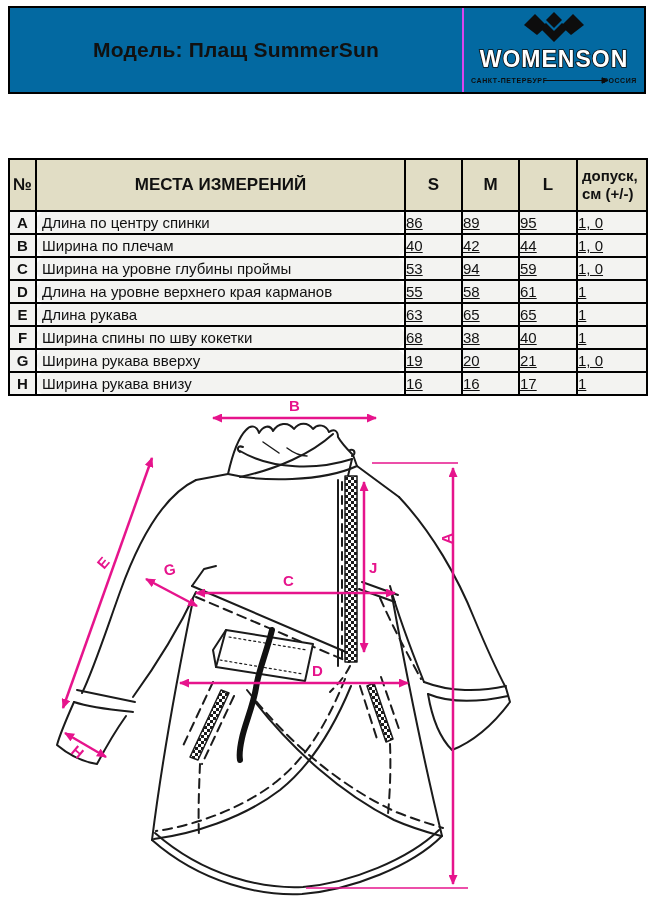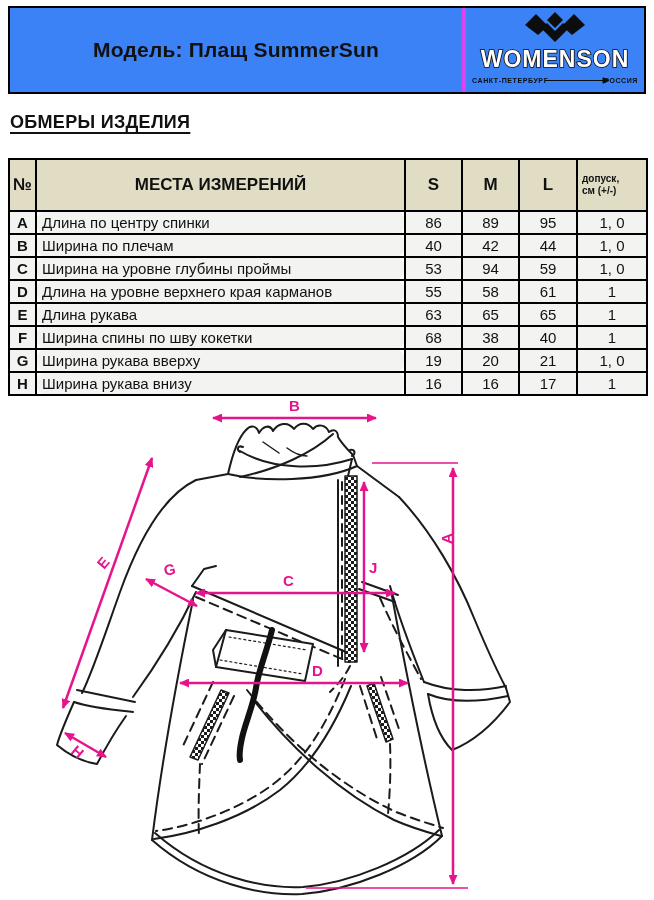--- a/index.html
+++ b/index.html
@@ -2,47 +2,47 @@
 <html><head>
 <meta charset="utf-8">
 <style>
   * { margin:0; padding:0; box-sizing:border-box; }
   html,body { width:654px; height:900px; background:#ffffff; overflow:hidden;
               font-family:"Liberation Sans", sans-serif; color:#111; }
   .page { position:relative; width:654px; height:900px; background:#fff; }
 
   
   .doc-header { position:absolute; left:8px; top:6px; width:638px; height:88px;
-                border:2px solid #000; display:flex; background:#3b82f6; }
+                border:2px solid #000; display:flex; background:#0369a1; }
   .model-cell { flex:1; display:flex; align-items:center; justify-content:center;
                 font-size:21px; font-weight:bold; letter-spacing:0.2px; }
-  .logo-cell  { width:182px; border-left:4px solid #d946ef; display:flex;
+  .logo-cell  { width:182px; border-left:2px solid #d946ef; display:flex;
                 align-items:center; justify-content:center; }
 
   
   .section-title { position:absolute; left:10px; top:112px; font-size:18px; font-weight:bold;
                    text-decoration:underline; text-decoration-thickness:2px; text-underline-offset:4px;
                    letter-spacing:0.3px; }
 
   
   table.meas { position:absolute; left:8px; top:158px; width:638px;
                border-collapse:collapse; table-layout:fixed; }
   table.meas col.c-num   { width:27px; }
   table.meas col.c-place { width:369px; }
   table.meas col.c-s     { width:57px; }
   table.meas col.c-m     { width:57px; }
   table.meas col.c-l     { width:58px; }
   table.meas col.c-tol   { width:70px; }
   table.meas th, table.meas td { border:2px solid #000; }
   table.meas th { background:#E1DDC5; font-size:17px; font-weight:bold; height:52px; text-align:center; }
-  table.meas th.tol-h { font-size:10px; text-align:left; padding:3px 2px 3px 4px; line-height:1.2; }
+  table.meas th.tol-h { font-size:15px; text-align:left; padding:3px 2px 3px 4px; line-height:1.2; }
   table.meas td { background:#F3F3F1; font-size:15px; height:23px; }
   td.letter { font-weight:bold; text-align:center; font-size:14px; }
   td.place  { padding-left:5px;border-radius:11px; }
-  td.val    { text-align:center; }
+  td.val    { text-align:left;text-decoration:underline; }
 
   
   .diagram { position:absolute; left:0; top:390px; width:654px; height:510px; }
   .dimlabel { font-family:"Liberation Sans",sans-serif; font-size:15px; font-weight:bold; }
 </style>
 </head>
 <body>
 
 <div class="page">
 
@@ -60,21 +60,20 @@
         <text x="3" y="74" font-size="7" font-weight="bold" letter-spacing="0.6" fill="#0d0d0d">САНКТ-ПЕТЕРБУРГ</text>
         <g stroke="#0d0d0d" stroke-width="1">
           <line x1="76" y1="71.5" x2="134" y2="71.5"></line>
           <path d="M134,68.8 L140,71.5 L134,74.2 Z" fill="#0d0d0d"></path>
         </g>
         <text x="169" y="74" text-anchor="end" font-size="7" font-weight="bold" letter-spacing="0.6" fill="#0d0d0d">РОССИЯ</text>
       </svg>
     </div>
   </div>
 
-  <div class="section-title">ОБМЕРЫ ИЗДЕЛИЯ</div>
 
   <table class="meas">
     <colgroup>
       <col class="c-num">
         <col class="c-place">
         <col class="c-s">
         <col class="c-m">
         <col class="c-l">
         <col class="c-tol">
     </colgroup>

